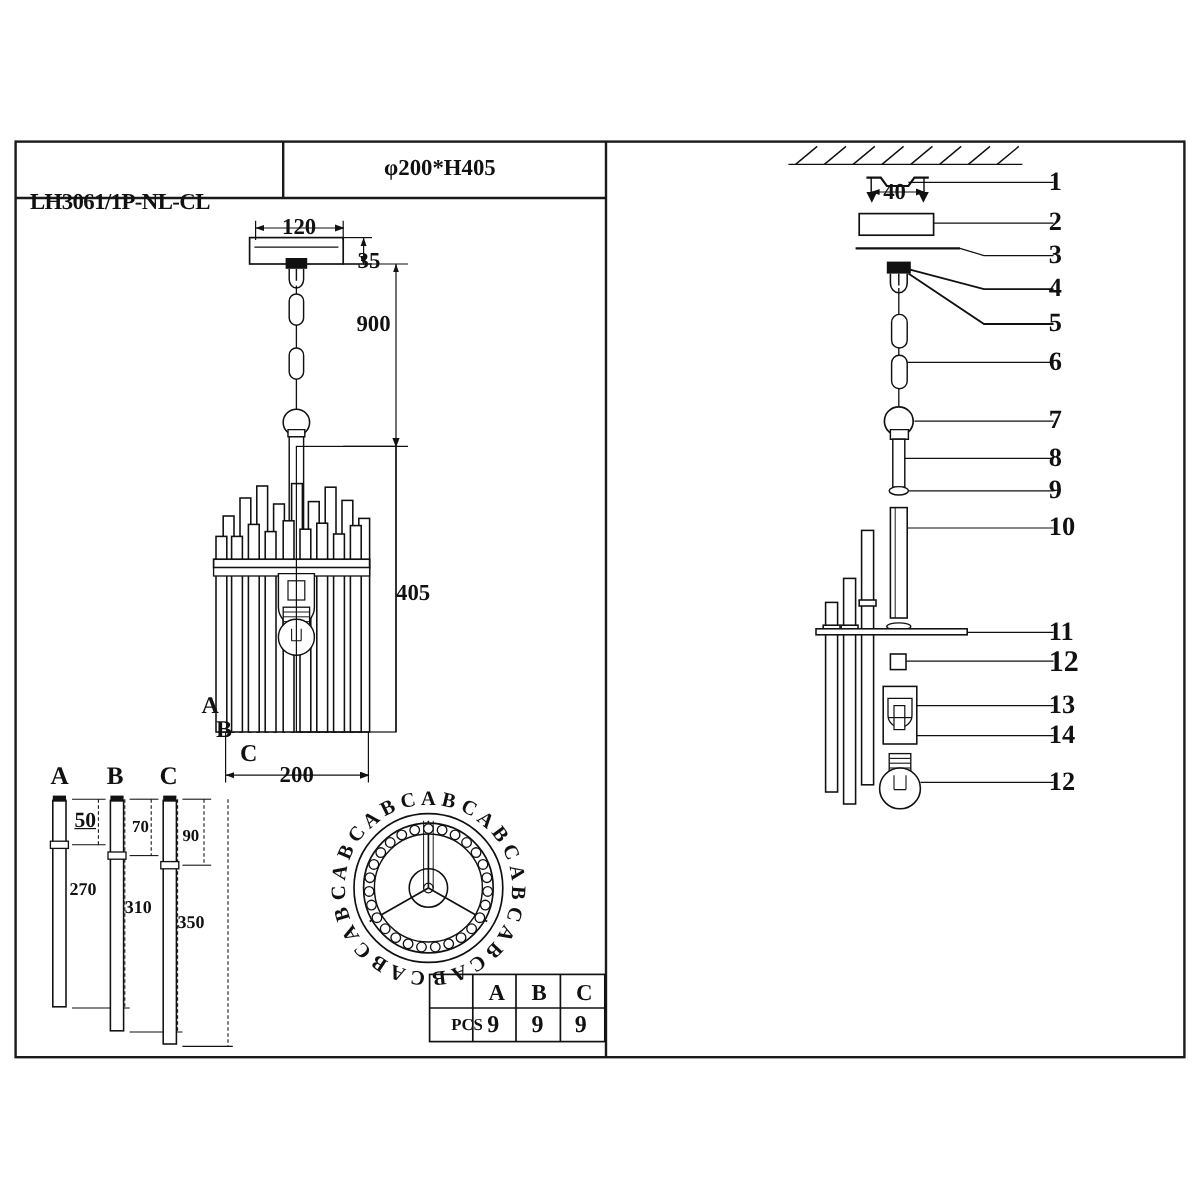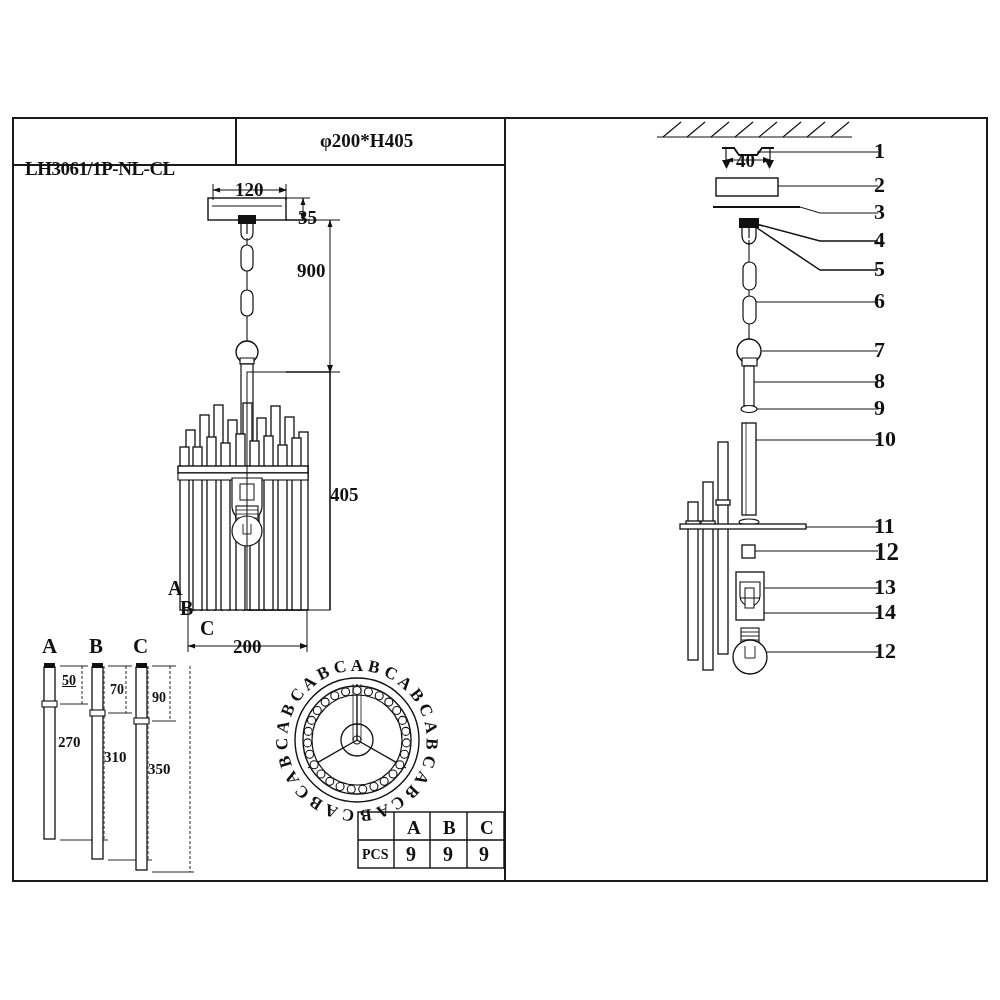--- a/index.html
+++ b/index.html
@@ -339,33 +339,33 @@
 <div class="lbl" style="left:233px;top:637px;font-size:19px;">200</div>
 
 <div class="lbl" style="left:168px;top:578px;font-size:20px;">A</div>
 <div class="lbl" style="left:180px;top:598px;font-size:20px;">B</div>
 <div class="lbl" style="left:200px;top:618px;font-size:20px;">C</div>
 
 <div class="lbl" style="left:42px;top:636px;font-size:21px;">A</div>
 <div class="lbl" style="left:89px;top:636px;font-size:21px;">B</div>
 <div class="lbl" style="left:133px;top:636px;font-size:21px;">C</div>
 
-<div class="lbl" style="left:62px;top:674px;font-size:14px;text-decoration:underline;">50</div>
+<div class="lbl" style="left:62px;top:674px;font-size:18px;text-decoration:underline;">50</div>
 <div class="lbl" style="left:58px;top:735px;font-size:15px;">270</div>
 
 <div class="lbl" style="left:110px;top:683px;font-size:14px;">70</div>
 <div class="lbl" style="left:104px;top:750px;font-size:15px;">310</div>
 
 <div class="lbl" style="left:152px;top:691px;font-size:14px;">90</div>
 <div class="lbl" style="left:148px;top:762px;font-size:15px;">350</div>
 
 <div class="lbl" style="left:407px;top:818px;font-size:19px;">A</div>
 <div class="lbl" style="left:443px;top:818px;font-size:19px;">B</div>
 <div class="lbl" style="left:480px;top:818px;font-size:19px;">C</div>
-<div class="lbl" style="left:362px;top:848px;font-size:14px;">PCS</div>
+<div class="lbl" style="left:376px;top:848px;font-size:14px;">PCS</div>
 <div class="lbl" style="left:406px;top:844px;font-size:20px;">9</div>
 <div class="lbl" style="left:443px;top:844px;font-size:20px;">9</div>
 <div class="lbl" style="left:479px;top:844px;font-size:20px;">9</div>
 
 <div class="lbl" style="left:736px;top:151px;font-size:19px;">40</div>
 
 <div class="lbl" style="left:874px;top:140px;font-size:22px;">1</div>
 <div class="lbl" style="left:874px;top:174px;font-size:22px;">2</div>
 <div class="lbl" style="left:874px;top:201px;font-size:22px;">3</div>
 <div class="lbl" style="left:874px;top:229px;font-size:22px;">4</div>

